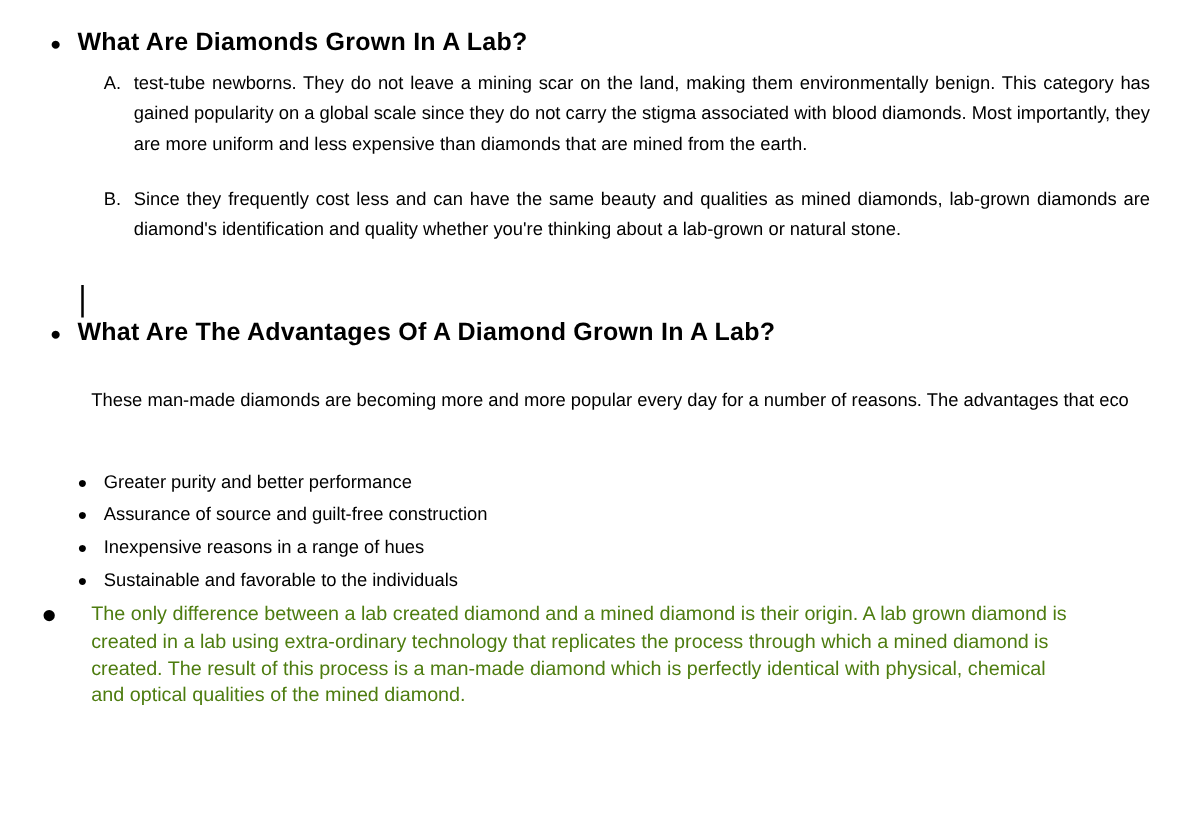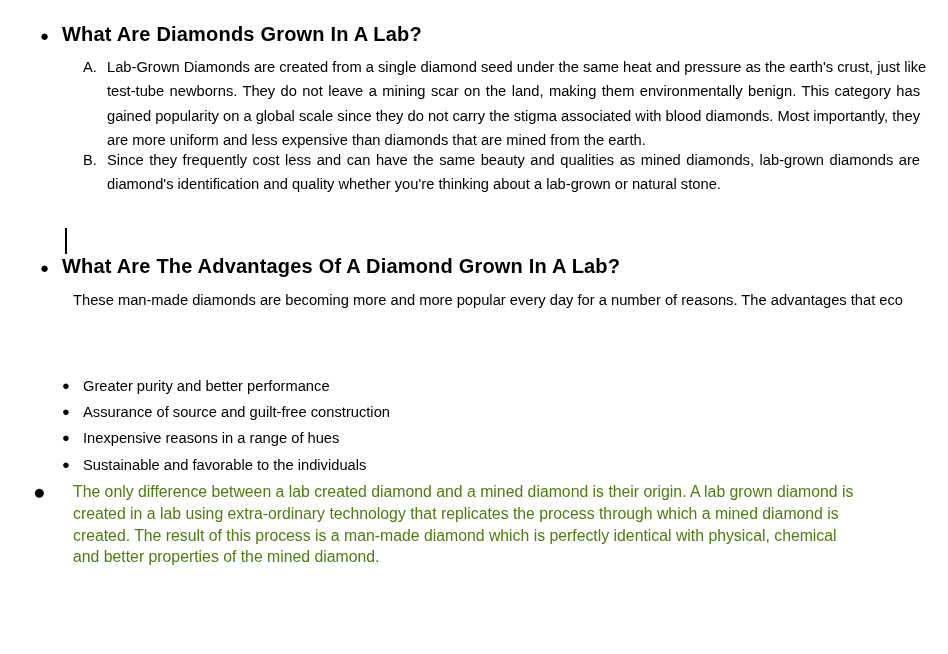--- a/index.html
+++ b/index.html
@@ -66,21 +66,21 @@
   .caret {
     position: absolute;
     left: 65px; top: 228px;
     width: 2px; height: 26px;
     background: #000000;
   }
 
   
   .intro {
     position: absolute;
-    left: 73px; top: 283px;
+    left: 73px; top: 304px;
     width: 840px;
     font-size: 14.7px;
   }
   .intro .line {
     line-height: 35.5px;
     white-space: nowrap;
   }
 
   
   .adv-list {
@@ -124,21 +124,20 @@
 <div class="doc">
 
   <div class="heading-item" id="heading1">
     <span class="h-bullet">●</span>
     <span class="h-text">What Are Diamonds Grown In A Lab?</span>
   </div>
 
   <div class="alpha-item" id="item-a">
     <span class="alpha-label">A.</span>
     <div class="alpha-lines">
-      <div class="line jline">Lab-Grown Diamonds are created from a single diamond seed under the same heat and pressure as the earth's crust, just like</div>
       <div class="line jline">test-tube newborns. They do not leave a mining scar on the land, making them environmentally benign. This category has</div>
       <div class="line jline">gained popularity on a global scale since they do not carry the stigma associated with blood diamonds. Most importantly, they</div>
       <div class="line">are more uniform and less expensive than diamonds that are mined from the earth.</div>
     </div>
   </div>
 
   <div class="alpha-item" id="item-b">
     <span class="alpha-label">B.</span>
     <div class="alpha-lines">
       <div class="line jline">Since they frequently cost less and can have the same beauty and qualities as mined diamonds, lab-grown diamonds are</div>
@@ -175,17 +174,17 @@
       <span>Sustainable and favorable to the individuals</span>
     </div>
   </div>
 
   <div class="note">
     <span class="n-bullet">●</span>
     <div class="n-lines">
       <div class="line">The only difference between a lab created diamond and a mined diamond is their origin. A lab grown diamond is</div>
       <div class="line">created in a lab using extra-ordinary technology that replicates the process through which a mined diamond is</div>
       <div class="line">created. The result of this process is a man-made diamond which is perfectly identical with physical, chemical</div>
-      <div class="line">and better properties of the mined diamond.</div>
+      <div class="line">and optical qualities of the mined diamond.</div>
     </div>
   </div>
 
 </div>
 
 </body></html>

